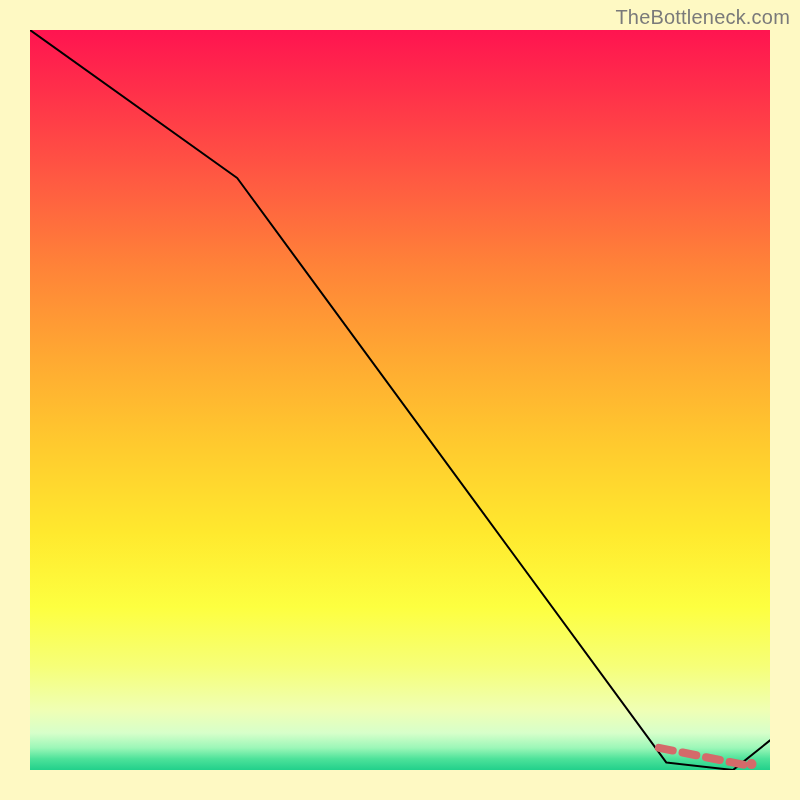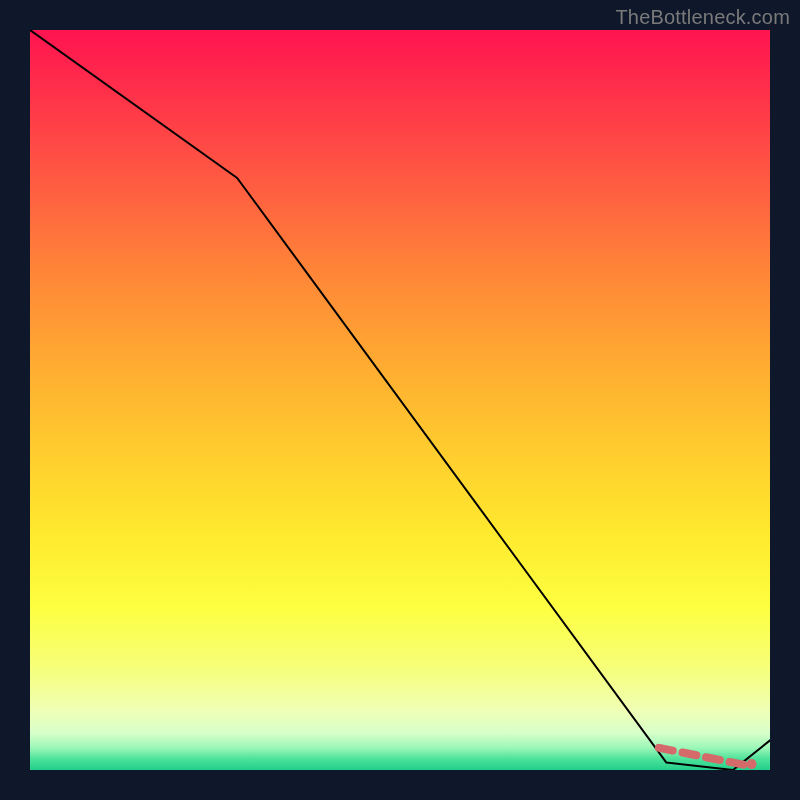--- a/index.html
+++ b/index.html
@@ -8,21 +8,21 @@
     width: 800px;
     height: 800px;
     background: #000000;
     overflow: hidden;
     font-family: Arial, Helvetica, sans-serif;
   }
   .stage {
     position: relative;
     width: 800px;
     height: 800px;
-    background: #0f172a;
+    background: #fef9c3;
   }
   .plot-area {
     position: absolute;
     left: 30px;
     top: 30px;
     width: 740px;
     height: 740px;
   }
   .gradient-bg {
     position: absolute;

